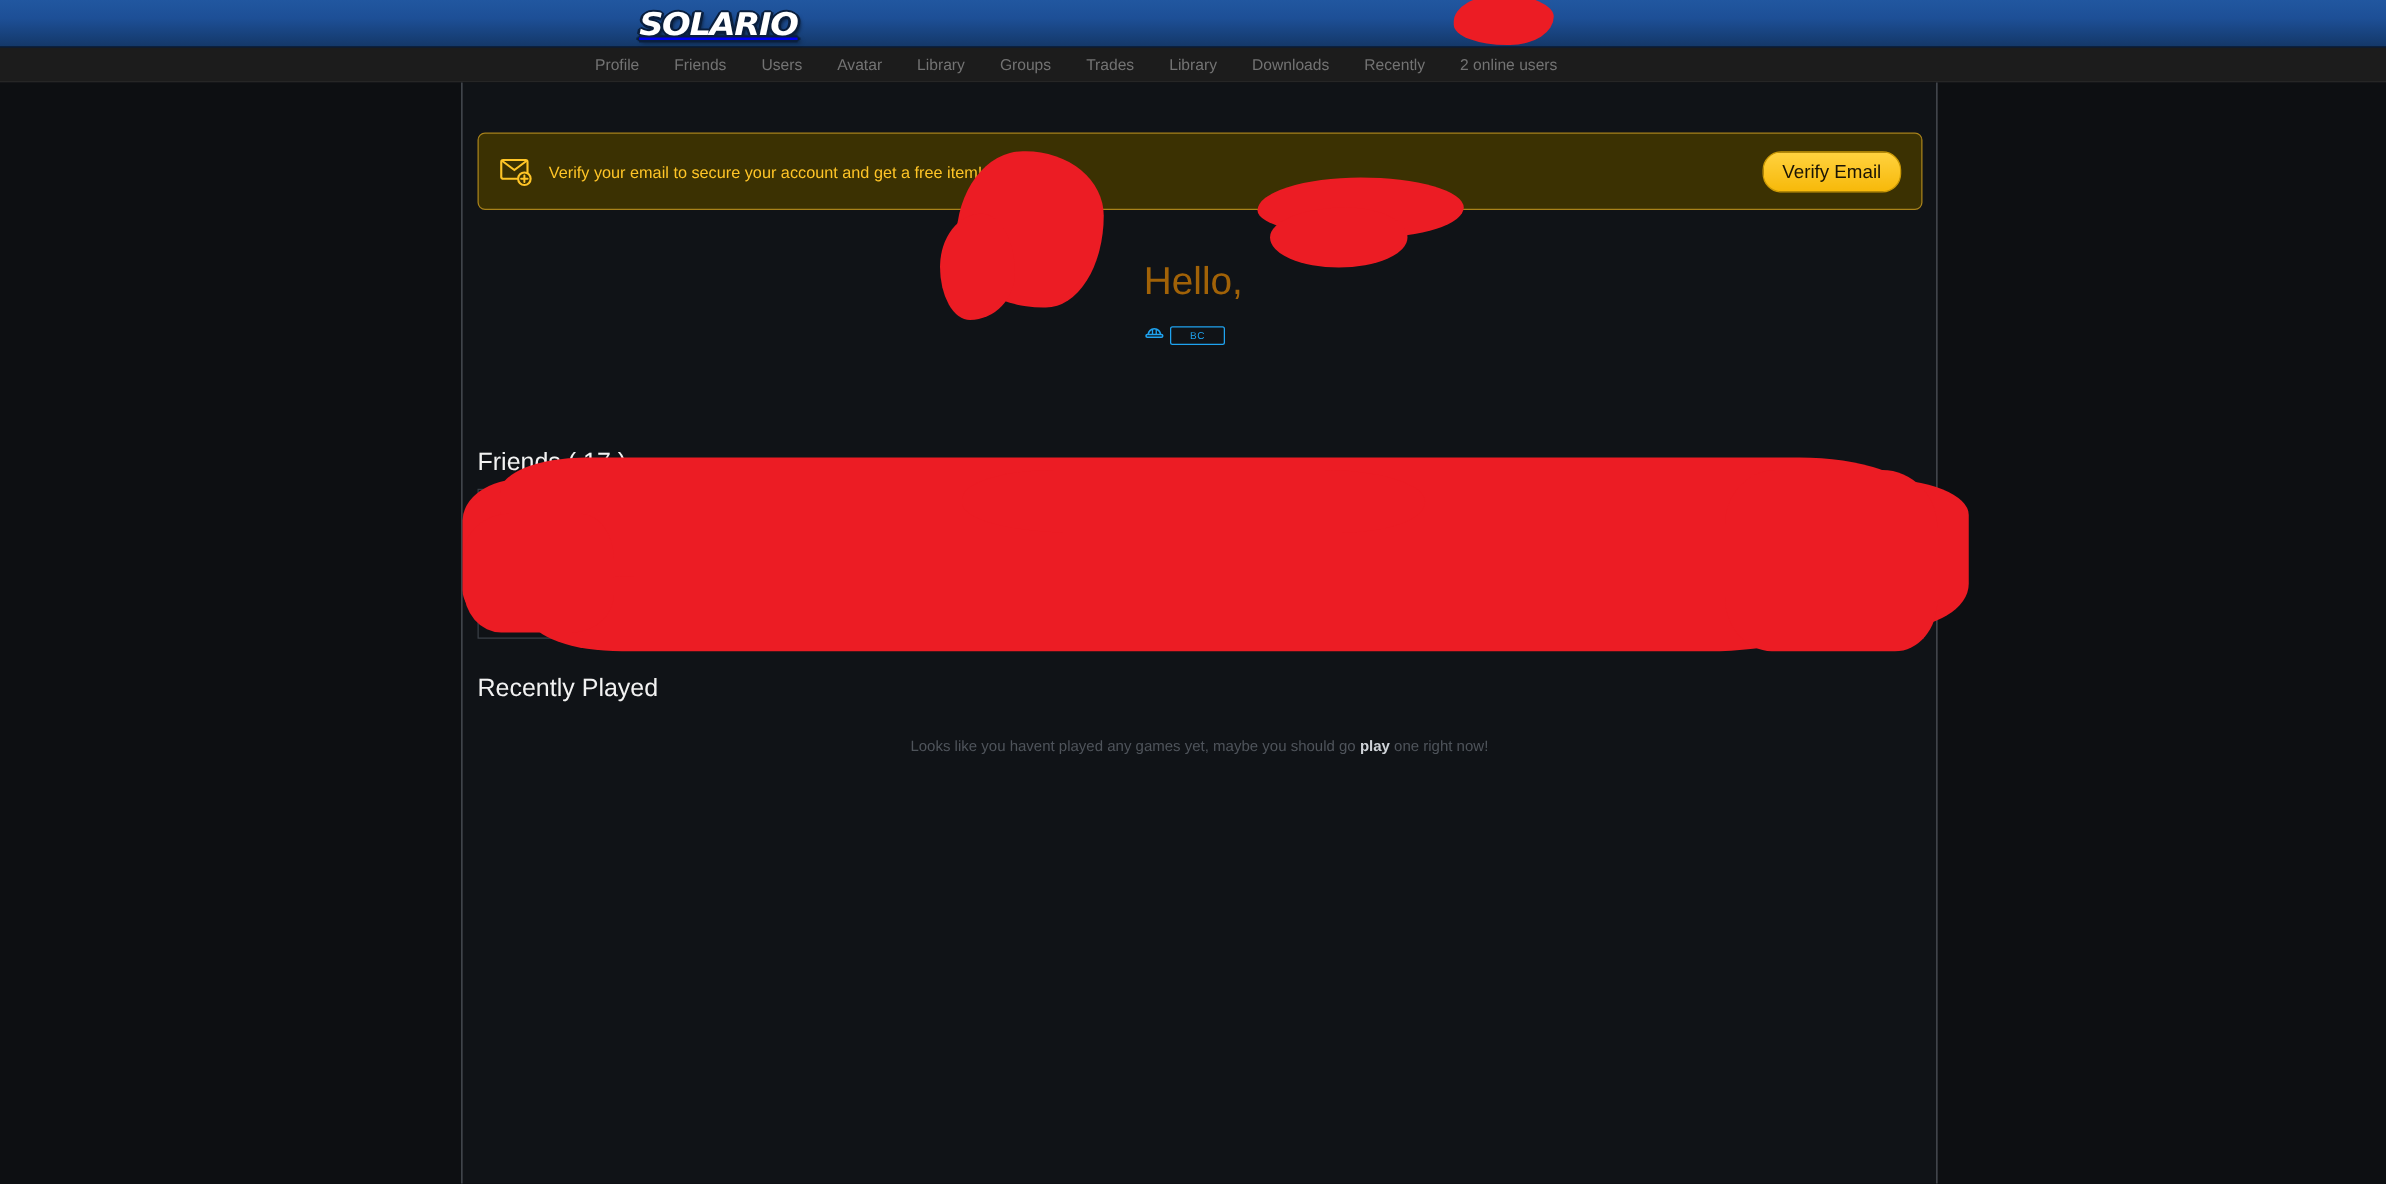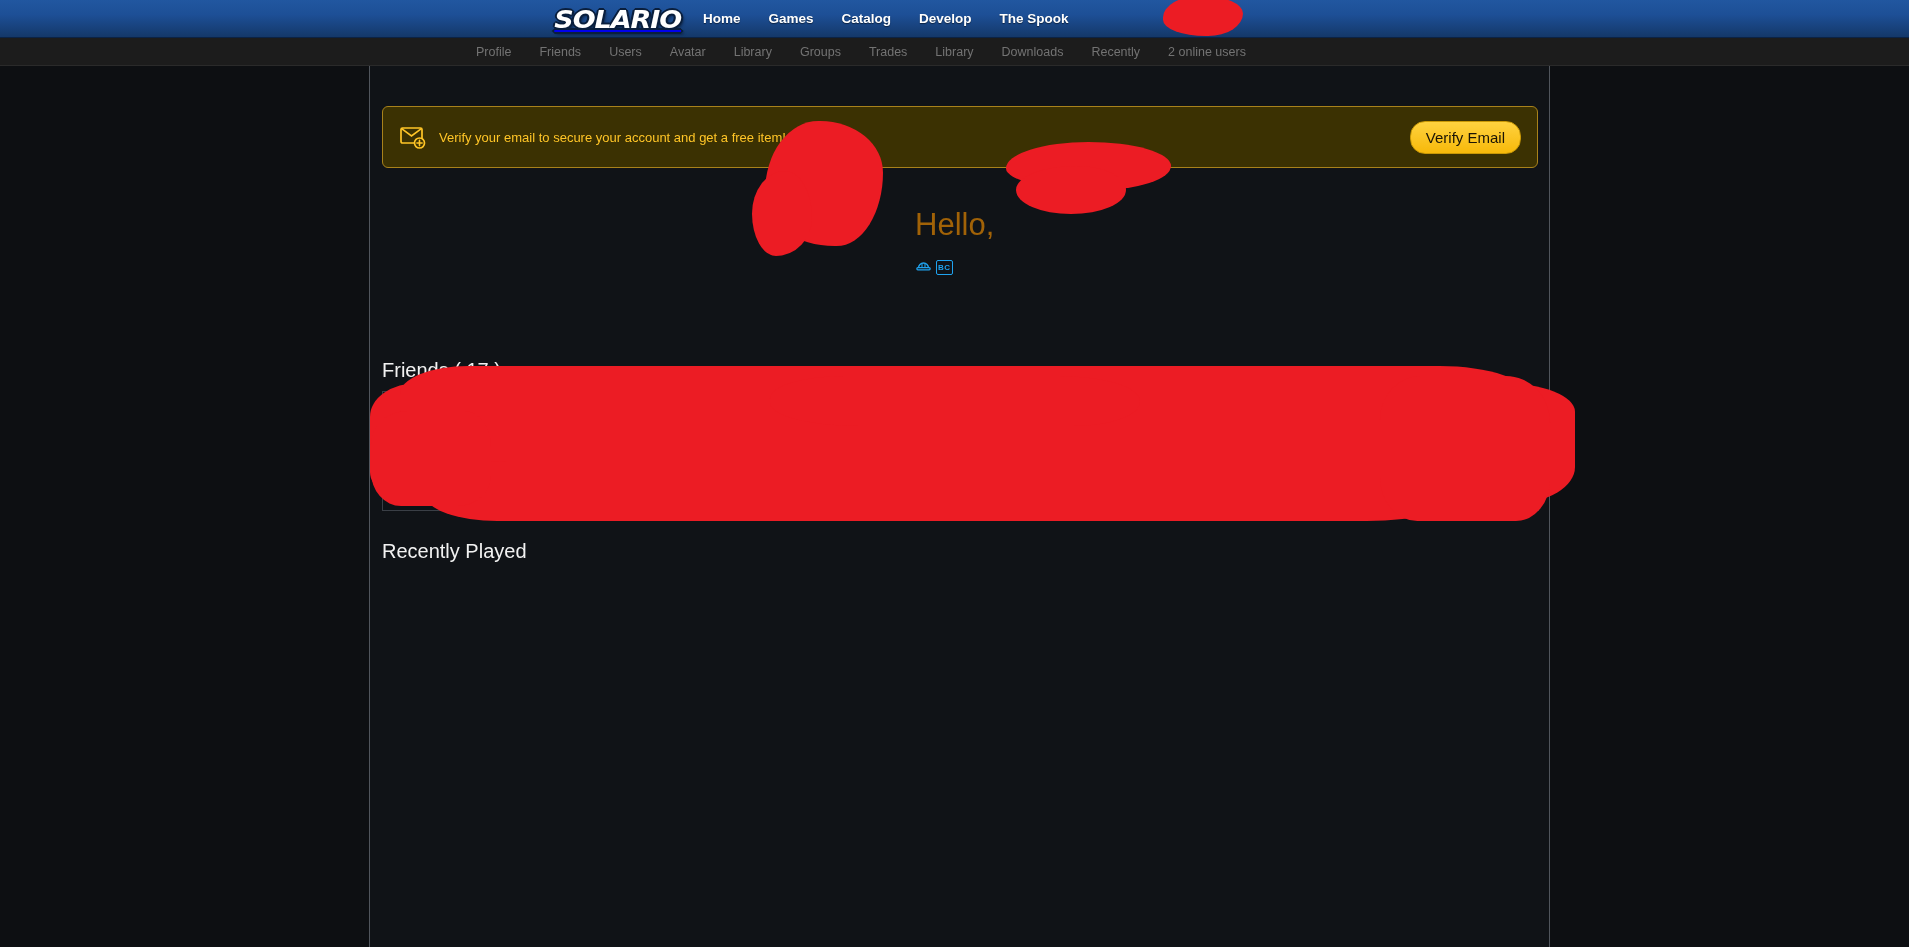--- a/index.html
+++ b/index.html
@@ -24,21 +24,21 @@
     height: 38px;
     background: linear-gradient(to bottom, #2157a0 0%, #1d4f96 40%, #143869 100%);
     border-bottom: 1px solid #0b2346;
     display: flex;
     align-items: center;
     width: 100%;
   }
 
   .brand {
     position: absolute;
-    left: 559px;
+    left: 516px;
     top: 0px;
     height: 38px;
     display: flex;
     align-items: center;
   }
   .brand-logo {
     font-family: "DejaVu Sans", sans-serif;
     font-weight: bold;
     font-size: 25px;
     letter-spacing: -1px;
@@ -235,23 +235,23 @@
   .bc-badge {
     margin-top: 18px;
     display: flex;
     align-items: center;
     gap: 4px;
   }
   .bc-tag {
     border: 1.4px solid #1fa3f0;
     color: #1fa3f0;
     font-size: 8px;
-    font-weight: bold;
+    font-weight: normal;
     border-radius: 2px;
-    padding: 2px 1px;
+    padding: 2px 15px;
     letter-spacing: .5px;
   }
 
   
   .friends-head {
     position: absolute;
     left: 12px;
     top: 293px;
     font-size: 20px;
     color: #f2f2f2;
@@ -289,27 +289,20 @@
 </style>
 </head>
 <body>
 
 <div class="topbar">
 
   <a class="brand" href="#">
     <span class="brand-logo">SOLARIO</span>
   </a>
 
-  <nav class="topnav">
-    <a href="#">Home</a>
-    <a href="#">Games</a>
-    <a href="#">Catalog</a>
-    <a href="#">Develop</a>
-    <a href="#">The Spook</a>
-  </nav>
 
 
   <div class="redact" style="left:1163px; top:-4px; width:80px; height:40px;"></div>
 </div>
 
 <nav class="subnav">
   <a href="#">Profile</a>
   <a href="#">Friends</a>
   <a href="#">Users</a>
   <a href="#">Avatar</a>
@@ -354,20 +347,23 @@
           </span>
           <span class="bc-tag">BC</span>
         </div>
       </div>
     </div>
 
     <div class="friends-head">Friends ( 17 )</div>
     <div class="friends-panel"></div>
 
     <div class="recent-head">Recently Played</div>
+    <div class="recent-empty">
+      <span>Looks like you havent played any games yet, maybe you should go </span><b>play</b><span> one right now!</span>
+    </div>
   </div>
 
   <div class="redact" style="left:765px; top:55px; width:118px; height:125px; border-radius:46% 54% 40% 60% / 58% 42% 60% 40%;"></div>
   <div class="redact" style="left:752px; top:105px; width:60px; height:85px; border-radius:55% 45% 60% 40% / 50% 55% 45% 50%;"></div>
 
   <div class="redact" style="left:1006px; top:76px; width:165px; height:48px; border-radius:50% 50% 45% 55% / 55% 50% 50% 45%;"></div>
   <div class="redact" style="left:1016px; top:100px; width:110px; height:48px; border-radius:55% 45% 50% 50% / 50% 50% 50% 50%;"></div>
 
   <div class="redact" style="left:370px; top:317px; width:1205px; height:120px; border-radius:4% 6% 5% 4% / 28% 24% 30% 26%;"></div>
   <div class="redact" style="left:400px; top:300px; width:1130px; height:70px; border-radius:6% 8% 10% 8% / 40% 45% 40% 38%;"></div>

